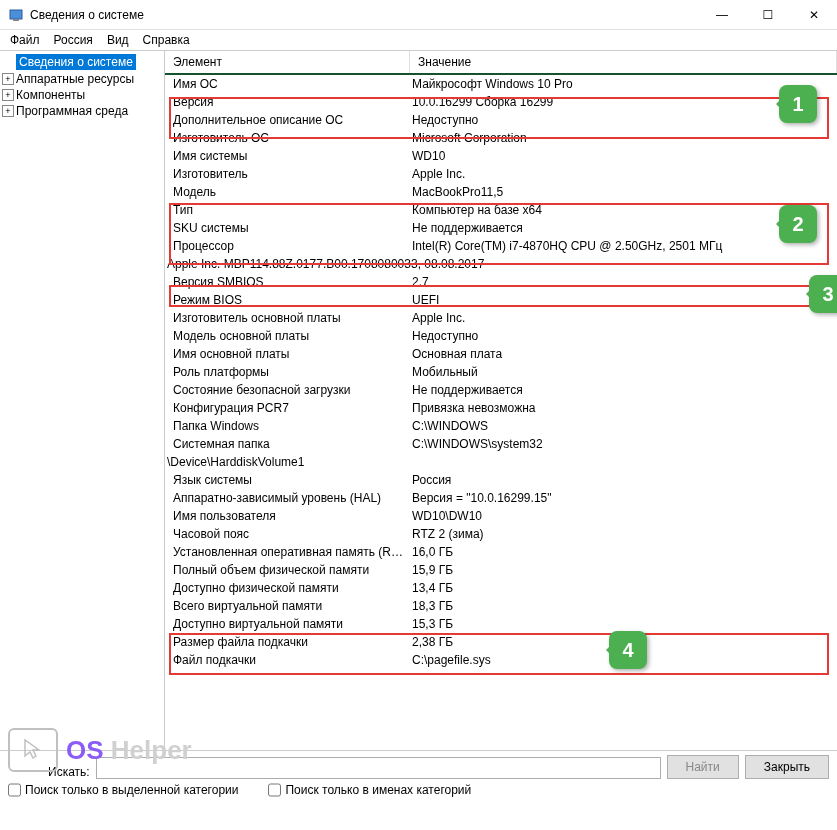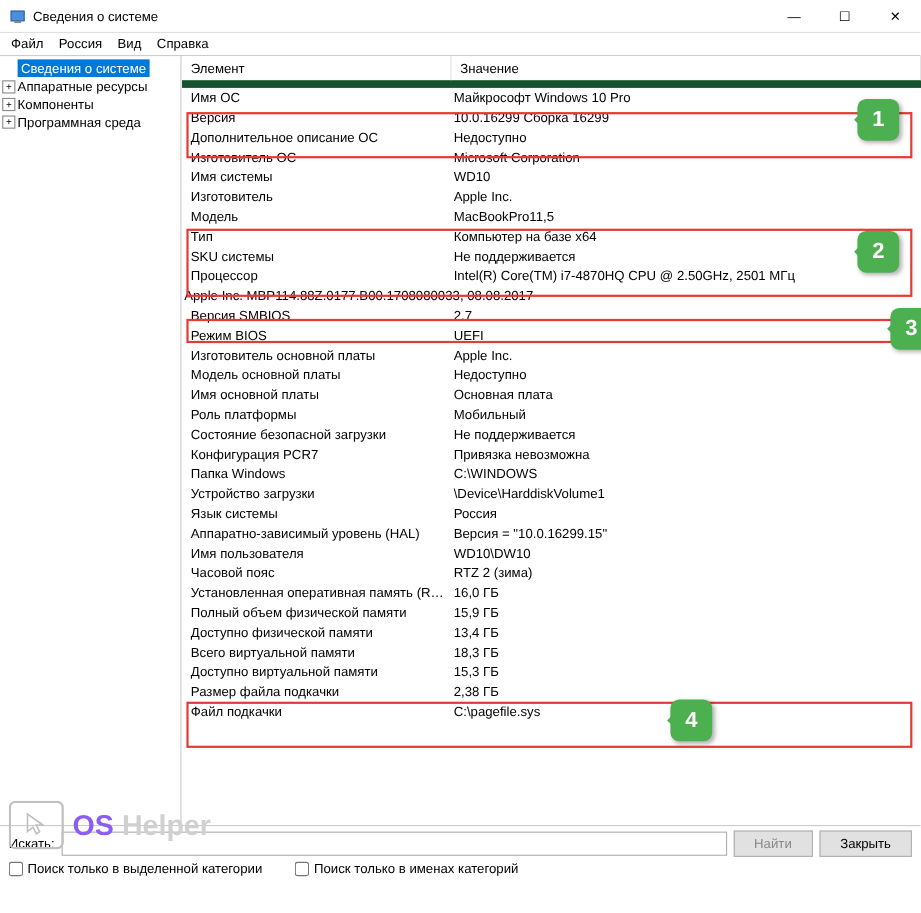--- a/index.html
+++ b/index.html
@@ -69,21 +69,21 @@
   padding: 1px 3px;
 }
 .main {
   flex: 1;
   overflow-y: auto;
   position: relative;
 }
 .grid-header {
   display: flex;
   background: #fff;
-  border-bottom: 7px solid #14532d;
+  border-bottom: 2px solid #14532d;
   position: sticky;
   top: 0;
   justify-content: space-between;
 }
 .grid-header .col {
   padding: 4px 8px;
   font-weight: normal;
   border-right: 1px solid #e0e0e0;
 }
 .col-key { width: 245px; flex-shrink: 0; }
@@ -123,23 +123,24 @@
   top: 12px;
   border: 7px solid transparent;
   border-right-color: #4caf50;
 }
 .bottom {
   border-top: 1px solid #cccccc;
   padding: 4px 8px;
 }
 .search-row {
   display: flex;
-  align-items: center;
+  align-items: flex-end;
   gap: 6px;
   margin-bottom: 4px;
+  margin-left: 40px;
 }
 .search-row label { font-size: 12px; }
 .search-input {
   flex: 1;
   height: 22px;
   border: 1px solid #abadb3;
   padding: 2px 4px;
   font-size: 12px;
 }
 .btn {
@@ -303,21 +304,24 @@
         </div>
         <div class="row">
           <div class="cell-key">Конфигурация PCR7</div>
           <div class="cell-val">Привязка невозможна</div>
         </div>
         <div class="row">
           <div class="cell-key">Папка Windows</div>
           <div class="cell-val">C:\WINDOWS</div>
         </div>
         <div class="row">
-          <div class="cell-key">Устройство загрузки</div>
+          <div class="cell-key">Системная папка</div>
+          <div class="cell-val">C:\WINDOWS\system32</div>
+        </div>
+        <div class="row">
           <div class="cell-val">\Device\HarddiskVolume1</div>
         </div>
         <div class="row">
           <div class="cell-key">Язык системы</div>
           <div class="cell-val">Россия</div>
         </div>
         <div class="row">
           <div class="cell-key">Аппаратно-зависимый уровень (HAL)</div>
           <div class="cell-val">Версия = "10.0.16299.15"</div>
         </div>

